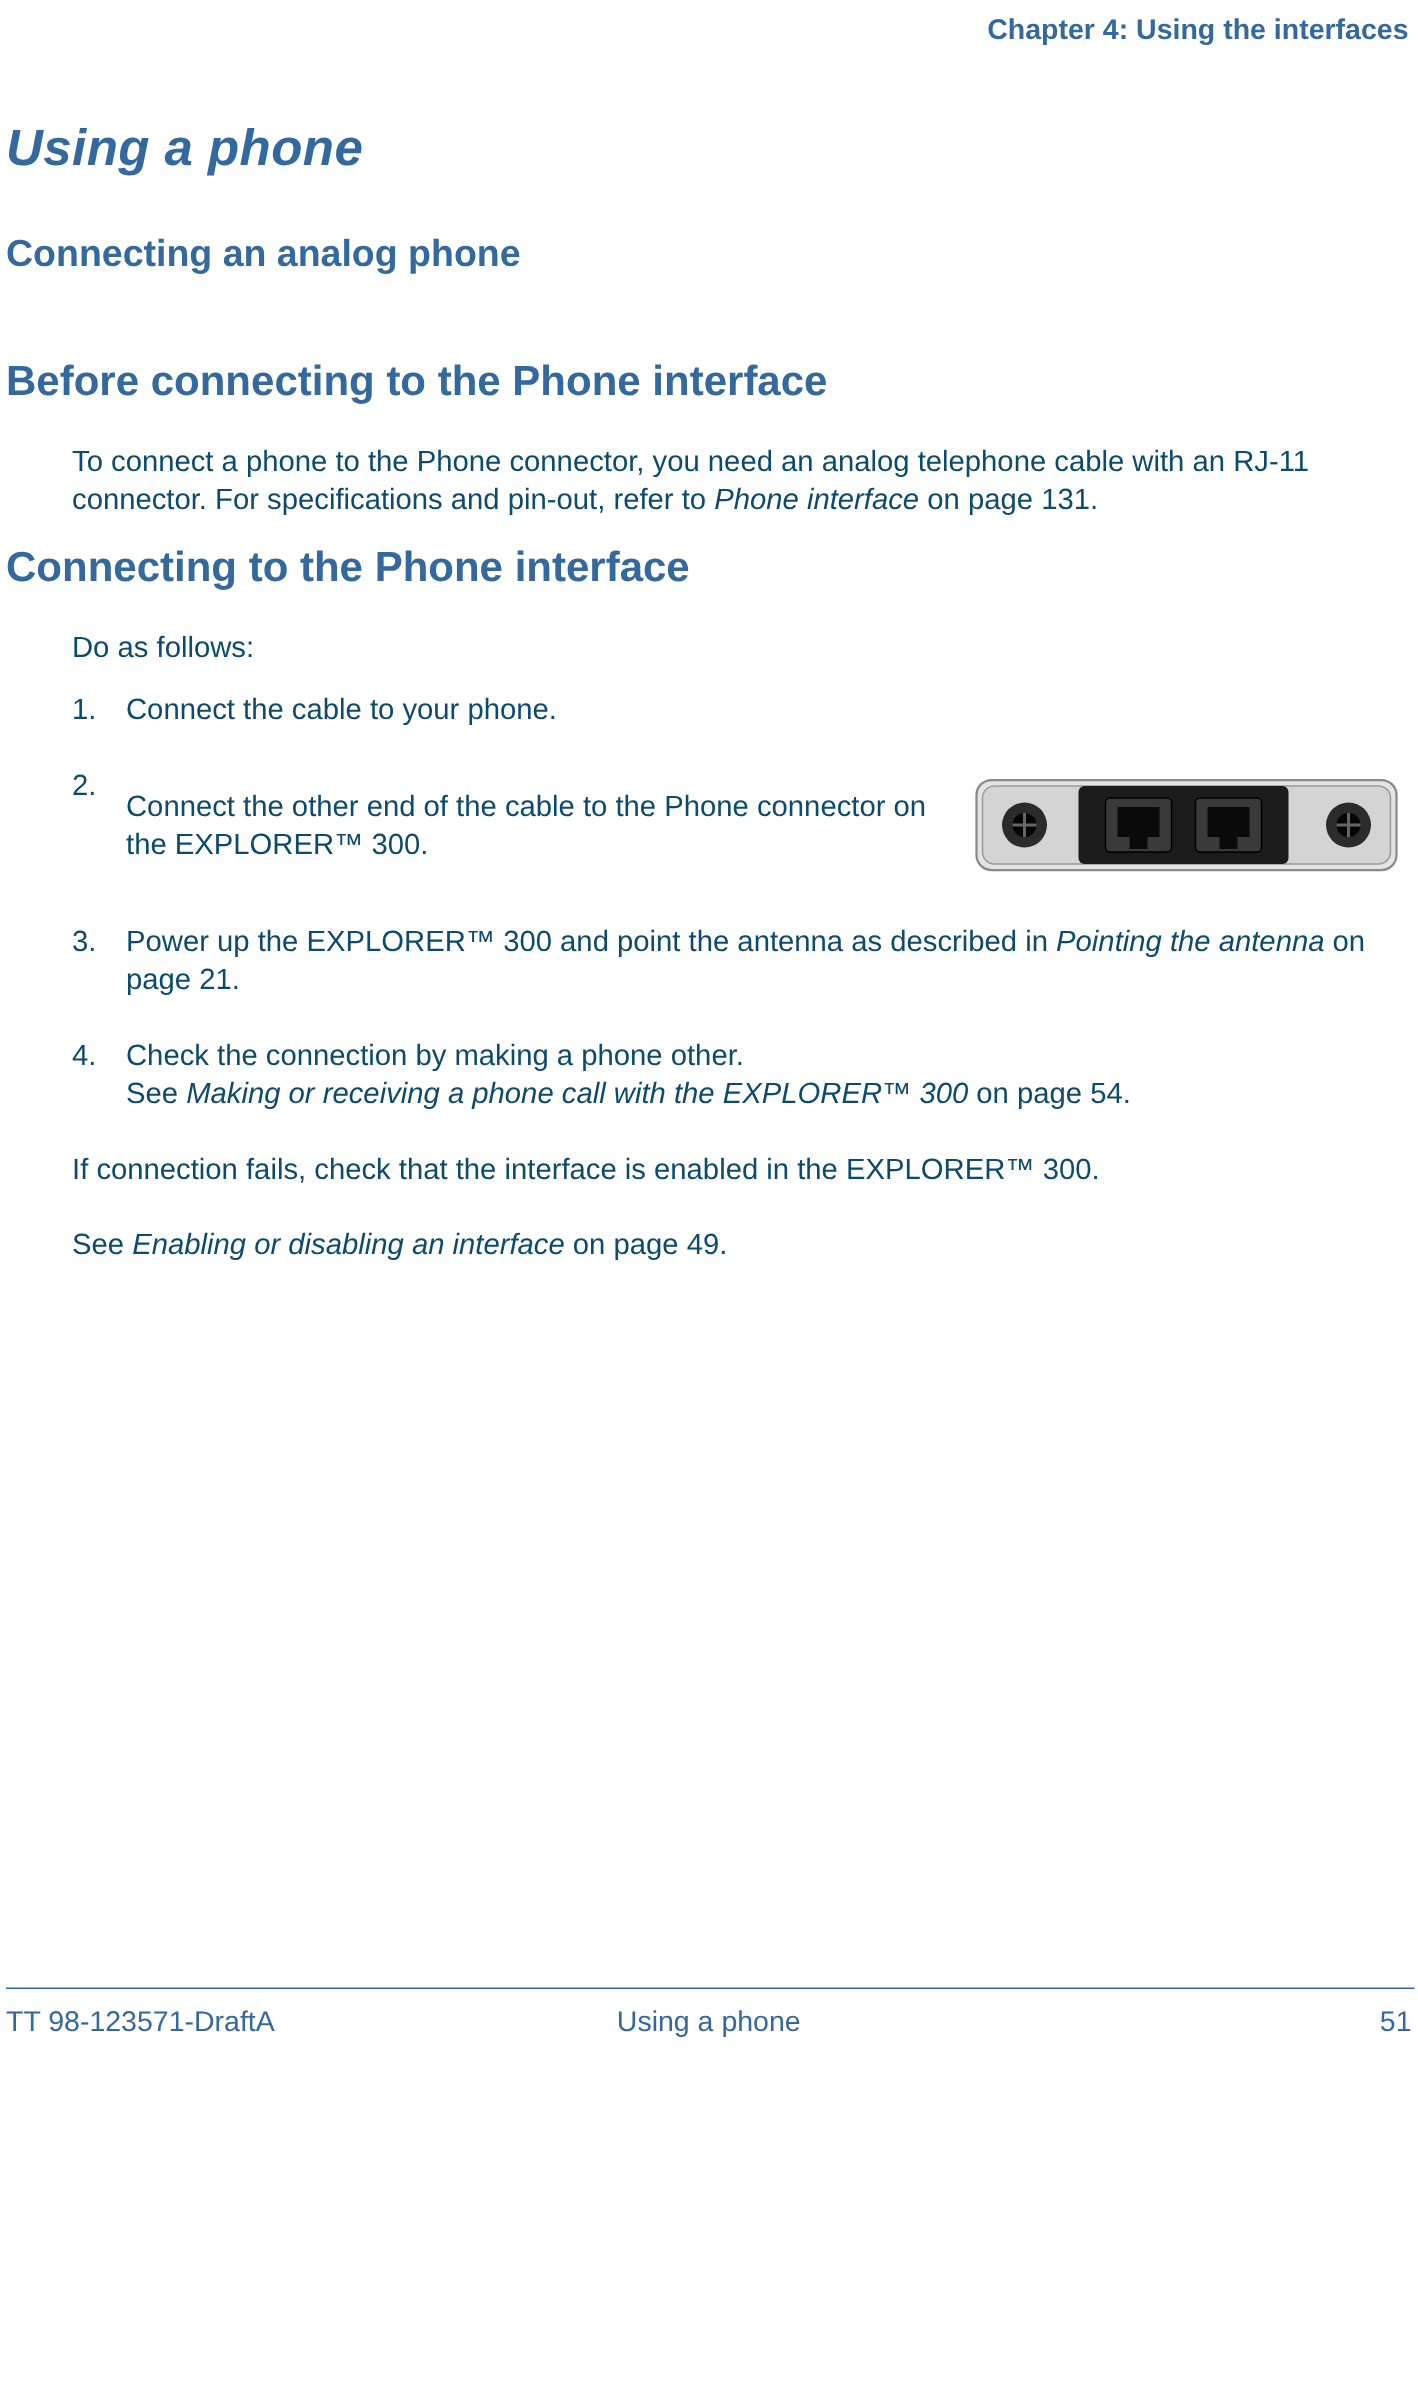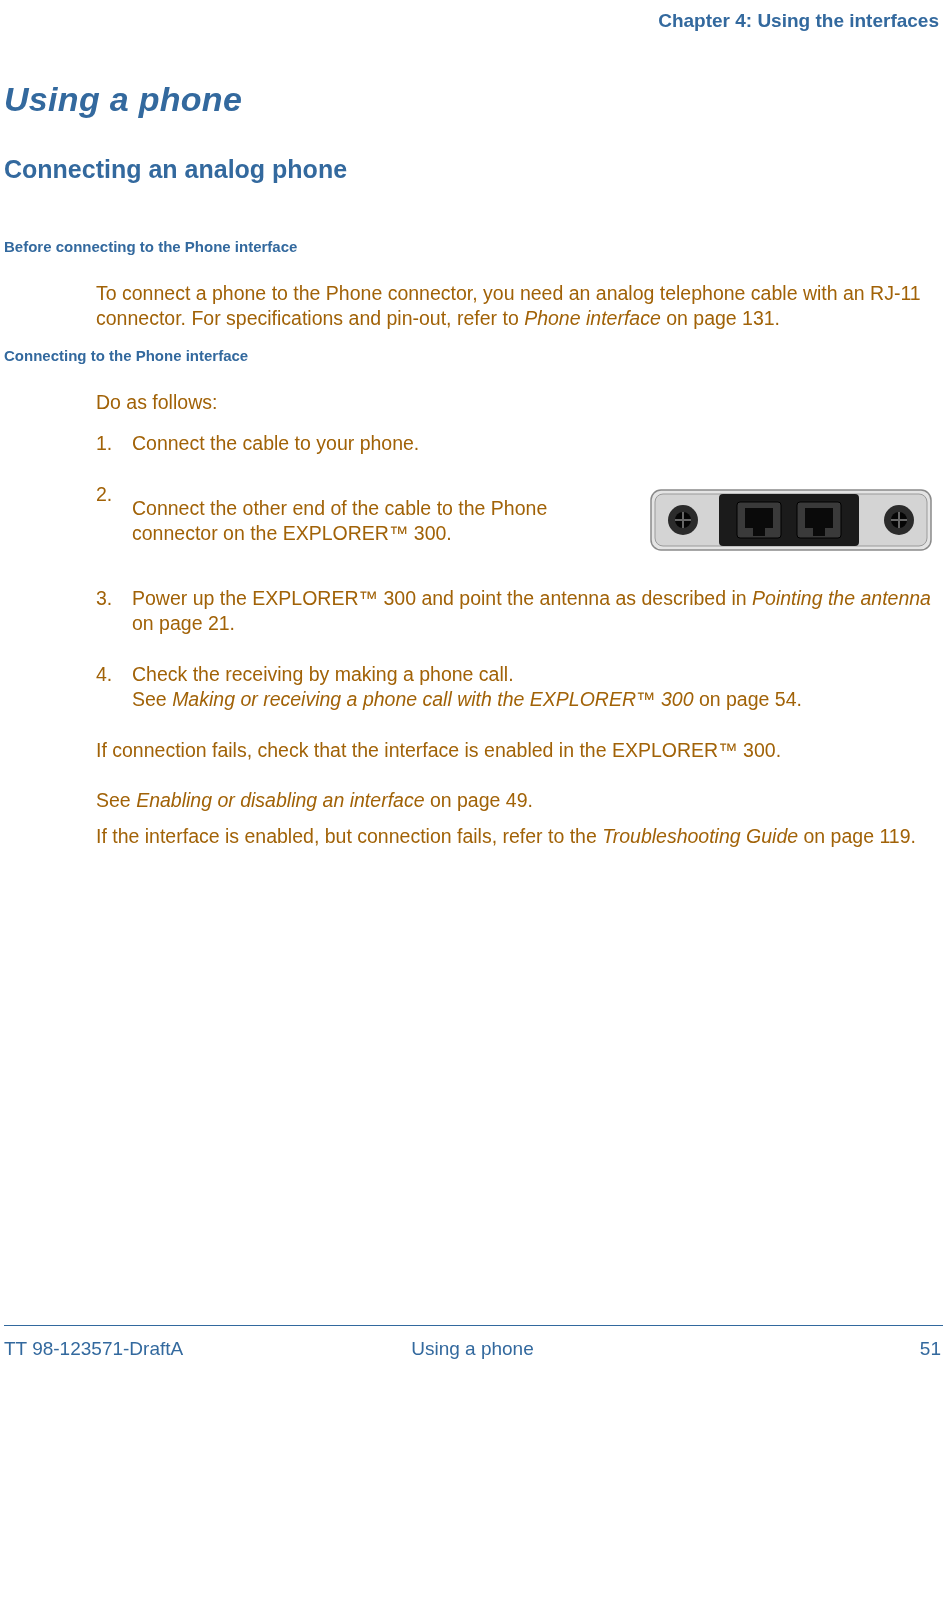--- a/index.html
+++ b/index.html
@@ -44,28 +44,28 @@
   }
   h2.subsection {
     color: #33699e;
     font-weight: 700;
     font-size: 25px;
     margin: 0 0 54px 0;
   }
   h3.subsub {
     color: #33699e;
     font-weight: 700;
-    font-size: 15px;
+    font-size: 28px;
     margin: 0 0 26px 0;
   }
   .body-block {
-    margin-left: 92px;
+    margin-left: 44px;
     font-size: 19.5px;
     line-height: 1.28;
-    color: #a16207;
+    color: #0c4a6e;
   }
   p { margin: 0 0 16px 0; }
   ol.steps {
     list-style: none;
     padding: 0;
     margin: 0;
   }
   ol.steps > li {
     position: relative;
     padding-left: 36px;
@@ -186,35 +186,32 @@
         <li>
           <span class="num">3.</span>
           <span>
             <span>Power up the EXPLORER™ 300 and point the antenna as described in </span><span class="italic">Pointing the antenna</span><span> on page 21.</span>
           </span>
         </li>
 
         <li>
           <span class="num">4.</span>
           <span>
-            <span>Check the receiving by making a phone call.</span><br>
+            <span>Check the connection by making a phone other.</span><br>
             <span>See </span><span class="italic">Making or receiving a phone call with the EXPLORER™ 300</span><span> on page 54.</span>
           </span>
         </li>
       </ol>
 
       <div class="para-block">
         <p>
           <span>If connection fails, check that the interface is enabled in the EXPLORER™ 300.</span><br>
           <br>
           <span>See </span><span class="italic">Enabling or disabling an interface</span><span> on page 49.</span>
         </p>
-        <p>
-          <span>If the interface is enabled, but connection fails, refer to the </span><span class="italic">Troubleshooting Guide</span><span> on page 119.</span>
-        </p>
       </div>
 
     </div>
   </div>
 
   <div class="footer-rule"></div>
   <div class="footer">
     <span>TT 98-123571-DraftA</span>
     <span class="center">Using a phone</span>
     <span class="right">51</span>

